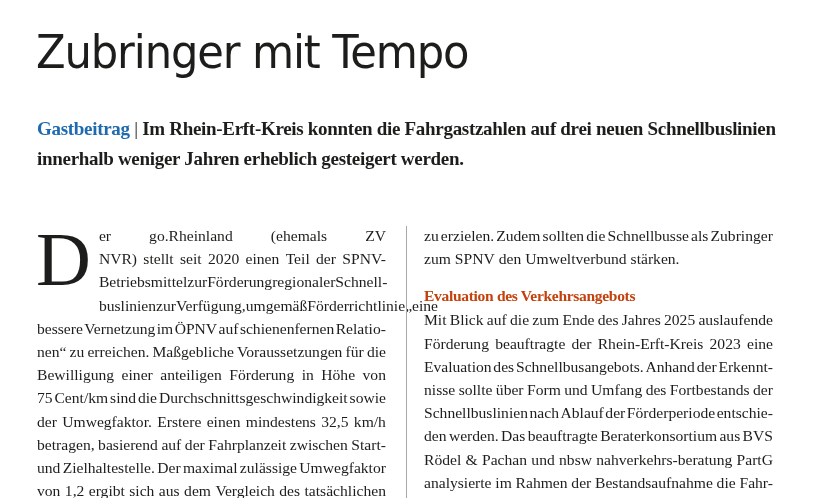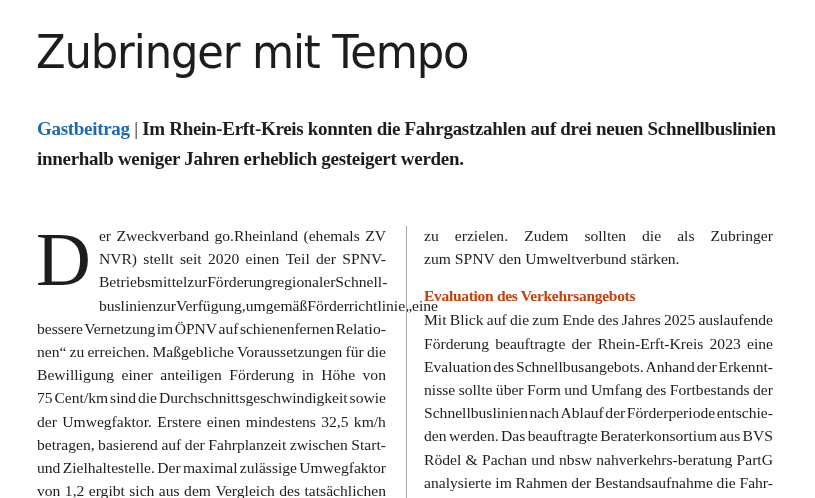--- a/index.html
+++ b/index.html
@@ -58,21 +58,20 @@
   <span class="kicker">Gastbeitrag</span>
   <span class="sep">|</span>
   <span>Im Rhein-Erft-Kreis konnten die Fahrgastzahlen auf drei neuen Schnellbuslinien innerhalb weniger Jahren erheblich gesteigert werden.</span>
 </div>
 
 <div class="col col-left">
   <span class="dropcap">D</span>
   <div id="left-lines">
       <div class="jl" style="margin-left: 59px;">
         <span>er</span>
-        <span>Zweckverband</span>
         <span>go.Rheinland</span>
         <span>(ehemals</span>
         <span>ZV</span>
       </div>
       <div class="jl" style="margin-left: 59px;">
         <span>NVR)</span>
         <span>stellt</span>
         <span>seit</span>
         <span>2020</span>
         <span>einen</span>
@@ -174,20 +173,21 @@
 <div class="col-divider"></div>
 
 <div class="col col-right">
   <div id="right-intro">
       <div class="jl">
         <span>zu</span>
         <span>erzielen.</span>
         <span>Zudem</span>
         <span>sollten</span>
         <span>die</span>
+        <span>Schnellbusse</span>
         <span>als</span>
         <span>Zubringer</span>
       </div>
       <div class="jl left">
         <span>zum</span>
         <span>SPNV</span>
         <span>den</span>
         <span>Umweltverbund</span>
         <span>stärken.</span>
       </div>

